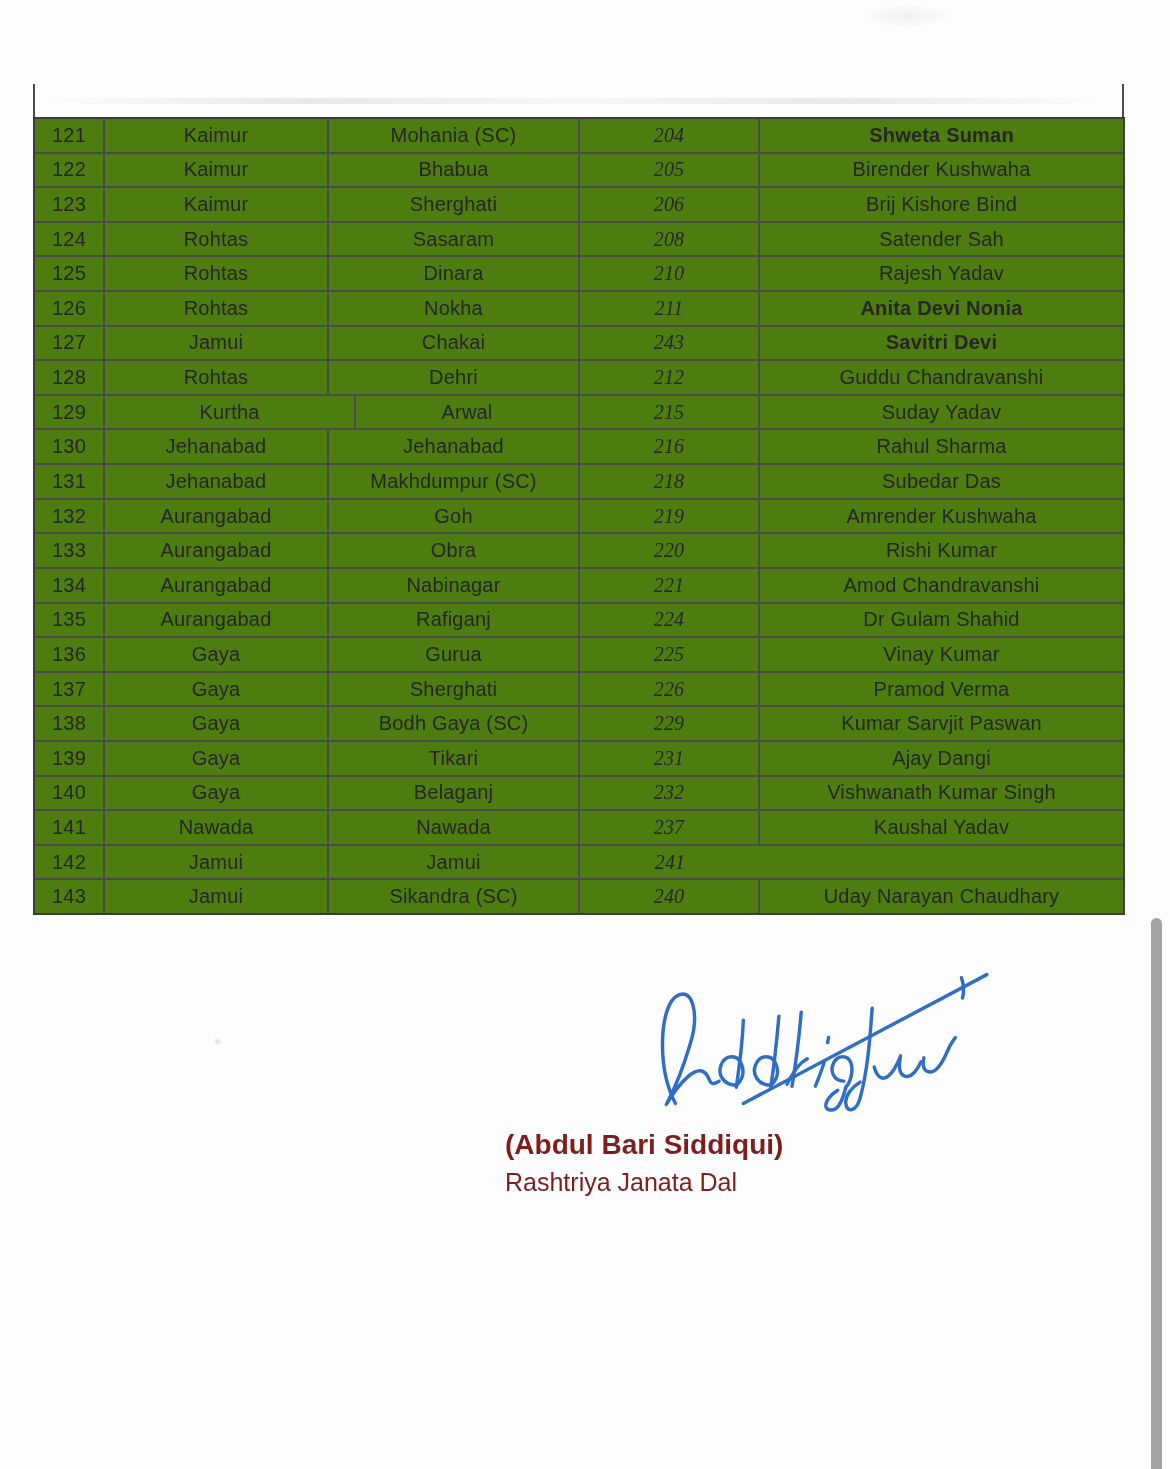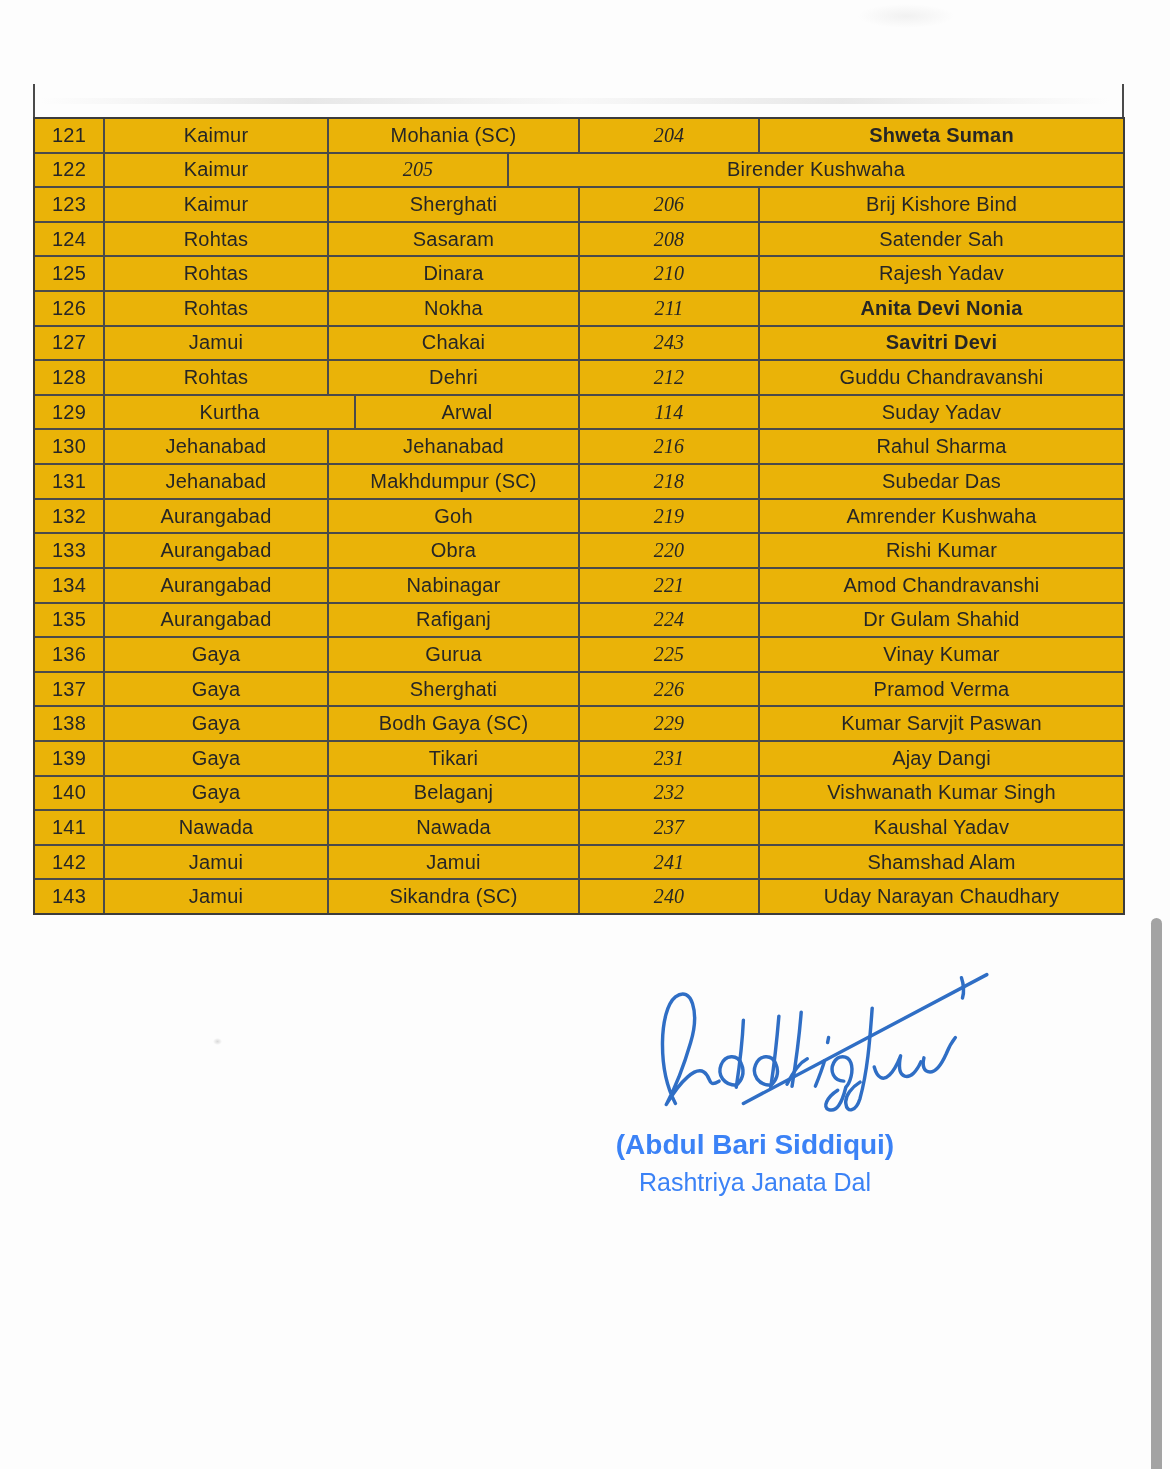--- a/index.html
+++ b/index.html
@@ -14,21 +14,21 @@
   
   .stub{position:absolute;width:2px;height:33px;top:84px;background:#4a4a4a;}
   .stub.left{left:33px;}
   .stub.right{left:1122px;}
 
   
   .tbl{
     position:absolute;left:33px;top:117px;width:1092px;height:798px;
     box-sizing:border-box;border:2px solid #3c3c3c;
     display:flex;flex-direction:column;
-    background:#eab308;
+    background:#4d7c0f;
   }
   .trow{flex:1;display:flex;border-bottom:2px solid #4a4a4a;}
   .trow:last-child{border-bottom:none;border-radius:13px;}
   .tcell{
     box-sizing:border-box;
     display:flex;align-items:center;justify-content:center;
     border-right:2px solid #4a4a4a;
     font-size:20px;letter-spacing:0.2px;
     white-space:nowrap;overflow:hidden;
   }
@@ -40,21 +40,21 @@
   .c-candidate{flex:1;}
   .c-candidate.bold{font-weight:bold;}
 
   
   .sig{position:absolute;left:645px;top:948px;width:355px;height:175px;}
   .sig path{fill:none;stroke-linecap:round;stroke-linejoin:round;}
 
   
   .sign-block{
     position:absolute;left:505px;top:1126px;width:500px;
-    text-align:center;color:#3b82f6;
+    color:#7f1d1d;
   }
   .sign-name{font-size:28px;font-weight:bold;line-height:38px;}
   .sign-title{font-size:26px;line-height:36px;}
   .sign-org{font-size:25px;line-height:36px;}
 
   
   .scroll-thumb{
     position:absolute;left:1151px;top:918px;width:11px;height:551px;
     border-radius:6px 6px 0 0;
   }
@@ -89,20 +89,21 @@
   <div class="trow">
         <div class="tcell c-serial">121</div>
         <div class="tcell c-district">Kaimur</div>
         <div class="tcell c-constituency">Mohania (SC)</div>
         <div class="tcell c-number">204</div>
         <div class="tcell c-candidate bold">Shweta Suman</div>
       </div>
       <div class="trow">
         <div class="tcell c-serial">122</div>
         <div class="tcell c-district">Kaimur</div>
+        <div class="tcell c-constituency">Bhabua</div>
         <div class="tcell c-number">205</div>
         <div class="tcell c-candidate">Birender Kushwaha</div>
       </div>
       <div class="trow">
         <div class="tcell c-serial">123</div>
         <div class="tcell c-district">Kaimur</div>
         <div class="tcell c-constituency">Sherghati</div>
         <div class="tcell c-number">206</div>
         <div class="tcell c-candidate">Brij Kishore Bind</div>
       </div>
@@ -138,21 +139,21 @@
         <div class="tcell c-serial">128</div>
         <div class="tcell c-district">Rohtas</div>
         <div class="tcell c-constituency">Dehri</div>
         <div class="tcell c-number">212</div>
         <div class="tcell c-candidate">Guddu Chandravanshi</div>
       </div>
       <div class="trow">
         <div class="tcell c-serial">129</div>
         <div class="tcell c-constituency">Kurtha</div>
         <div class="tcell c-district">Arwal</div>
-        <div class="tcell c-number">114</div>
+        <div class="tcell c-number">215</div>
         <div class="tcell c-candidate">Suday Yadav</div>
       </div>
       <div class="trow">
         <div class="tcell c-serial">130</div>
         <div class="tcell c-district">Jehanabad</div>
         <div class="tcell c-constituency">Jehanabad</div>
         <div class="tcell c-number">216</div>
         <div class="tcell c-candidate">Rahul Sharma</div>
       </div>
       <div class="trow">
@@ -230,21 +231,20 @@
         <div class="tcell c-district">Nawada</div>
         <div class="tcell c-constituency">Nawada</div>
         <div class="tcell c-number">237</div>
         <div class="tcell c-candidate">Kaushal Yadav</div>
       </div>
       <div class="trow">
         <div class="tcell c-serial">142</div>
         <div class="tcell c-district">Jamui</div>
         <div class="tcell c-constituency">Jamui</div>
         <div class="tcell c-number">241</div>
-        <div class="tcell c-candidate">Shamshad Alam</div>
       </div>
       <div class="trow">
         <div class="tcell c-serial">143</div>
         <div class="tcell c-district">Jamui</div>
         <div class="tcell c-constituency">Sikandra (SC)</div>
         <div class="tcell c-number">240</div>
         <div class="tcell c-candidate">Uday Narayan Chaudhary</div>
       </div>
     </div>
 

